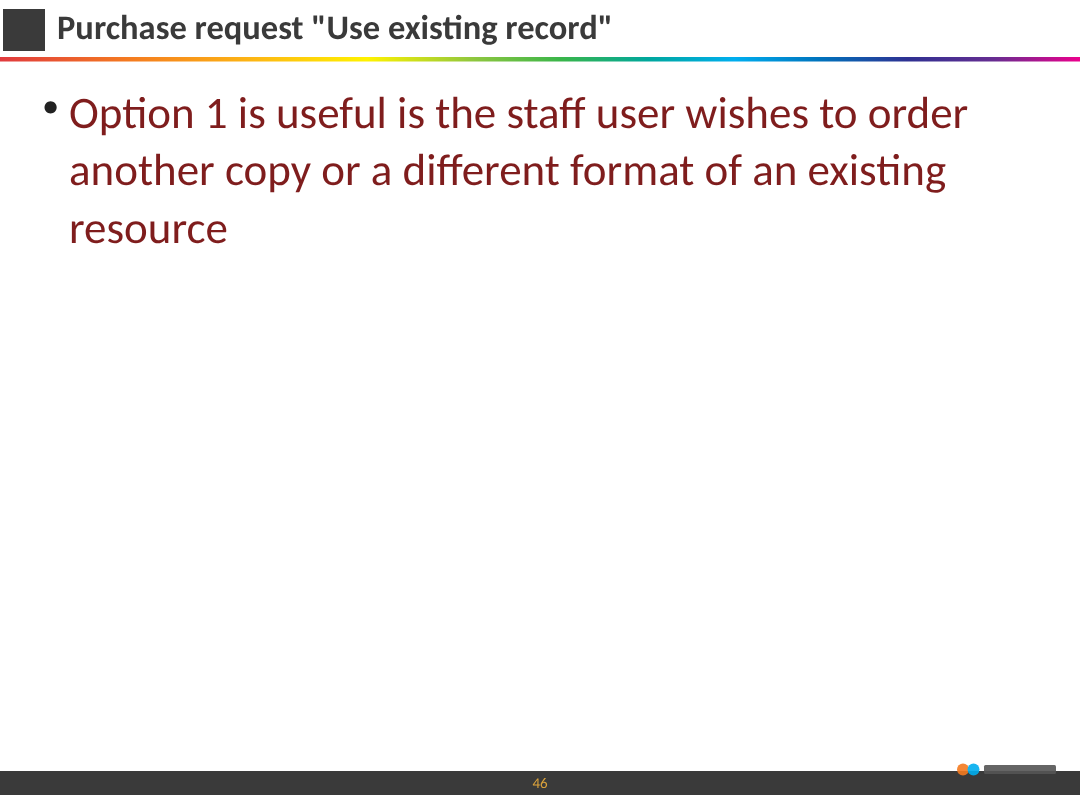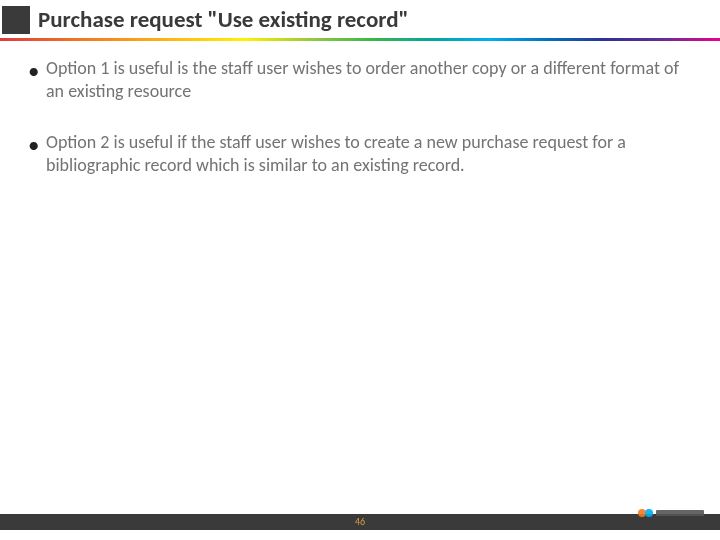--- a/index.html
+++ b/index.html
@@ -52,23 +52,23 @@
   .body {
     padding: 12px 28px 0 28px;
   }
   ul.bullets {
     list-style: none;
     padding: 0;
     margin: 0;
   }
   ul.bullets > li {
     position: relative;
-    font-size: 18px;
+    font-size: 30px;
     line-height: 1.28;
-    color: #737373;
+    color: #7f1d1d;
     padding-left: 18px;
     margin-bottom: 28px;
   }
   ul.bullets > li::before {
     content: "•";
     position: absolute;
     left: 0;
     top: 0;
     font-size: 23px;
     color: #222;
@@ -110,21 +110,20 @@
     <div class="header-row">
       <div class="header-block"></div>
       <div class="title">Purchase request "Use existing record"</div>
     </div>
     <div class="rainbow"></div>
   </div>
 
   <div class="body">
     <ul class="bullets">
       <li>Option 1 is useful is the staff user wishes to order another copy or a different format of an existing resource</li>
-      <li>Option 2 is useful if the staff user wishes to create a new purchase request for a bibliographic record which is similar to an existing record.</li>
     </ul>
   </div>
 
   <div class="footer-bar"></div>
   <div class="page-number">46</div>
 
   <svg class="logo" viewBox="0 0 70 18">
     <circle cx="6" cy="9" r="4" fill="#f47b20"></circle>
     <circle cx="13" cy="9" r="4" fill="#00aeef"></circle>
     <rect x="20" y="6" width="48" height="6" rx="1" fill="#555"></rect>

